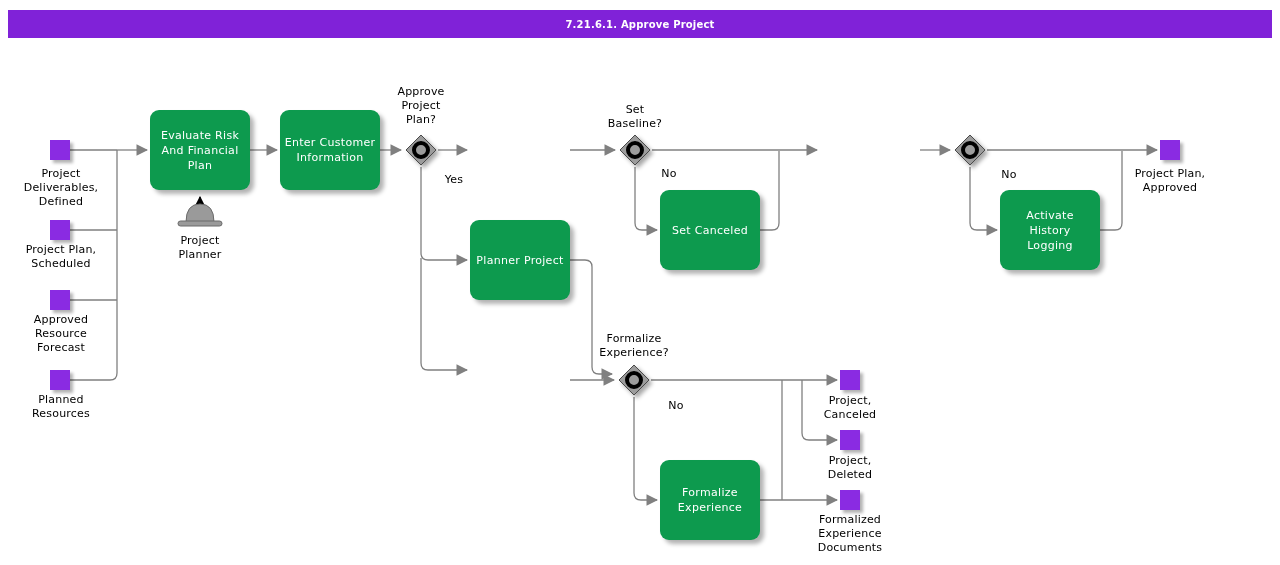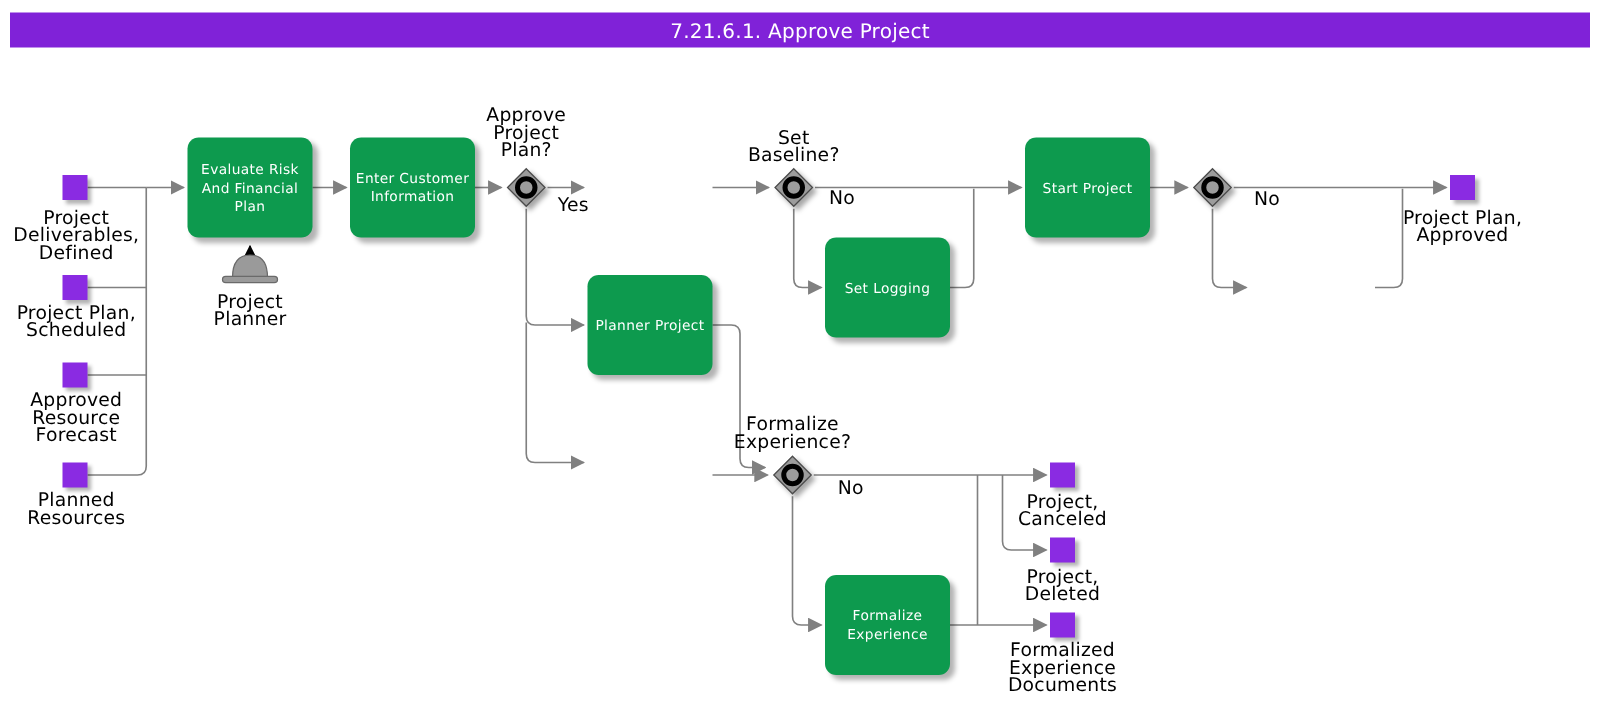--- a/index.html
+++ b/index.html
@@ -5,38 +5,38 @@
   * { margin:0; padding:0; box-sizing:border-box; }
   html,body { background:#ffffff; }
   #stage {
     position:relative; width:1280px; height:565px; overflow:hidden;
     font-family:"DejaVu Sans","Liberation Sans",sans-serif; background:#ffffff;
   }
   .titlebar {
     position:absolute; left:8px; top:10px; width:1264px; height:28px;
     background:#8022D8; display:flex; align-items:center; justify-content:center;
   }
-  .titlebar span { color:#ffffff; font-size:16px; font-weight:normal; letter-spacing:0.2px; }
+  .titlebar span { color:#ffffff; font-size:10px; font-weight:bold; letter-spacing:0.2px; }
   svg.wires { position:absolute; left:0; top:0; width:1280px; height:565px; }
   .pbox {
     position:absolute; width:100px; height:80px; background:#0D9A4E; border-radius:9px;
     display:flex; align-items:center; justify-content:center; text-align:center;
     color:#ffffff; font-size:11px; line-height:15px; letter-spacing:0.3px;
     white-space:pre-line; box-shadow:4px 4px 4px rgba(0,0,0,0.30); padding:4px;
   }
   .artifact {
     position:absolute; width:20px; height:20px; background:#8A2BE2;
     box-shadow:3px 3px 3px rgba(0,0,0,0.30);
   }
   .decision { position:absolute; width:34px; height:34px; filter:drop-shadow(3px 3px 2px rgba(0,0,0,0.35)); }
   .lbl {
-    position:absolute; font-size:15px; line-height:14px; color:#000000;
+    position:absolute; font-size:11px; line-height:14px; color:#000000;
     text-align:center; white-space:pre-line; letter-spacing:0.2px;
   }
-  .lbl.left { text-align:right; }
+  .lbl.left { text-align:center;margin-top:16px; }
   .actor { position:absolute; }
 </style>
 </head>
 <body>
 
 <div id="stage">
 
   <div class="titlebar">
     <span>7.21.6.1. Approve Project</span>
   </div>
@@ -76,22 +76,23 @@
     </g>
     <path d="M200,223 V197" stroke="#000000" stroke-width="1.3" fill="none" marker-end="url(#arwb)"></path>
   </svg>
 
   <div class="pbox" style="left:150px;top:110px">Evaluate Risk
 And Financial
 Plan</div>
   <div class="pbox" style="left:280px;top:110px">Enter Customer
 Information</div>
   <div class="pbox" style="left:470px;top:220px">Planner Project</div>
-  <div class="pbox" style="left:660px;top:190px">Set Logging</div>
-  <div class="pbox" style="left:820px;top:110px">Start Project</div>
+  <div class="pbox" style="left:660px;top:190px">Set Canceled</div>
+  <div class="pbox" style="left:1000px;top:190px">Activate History
+Logging</div>
   <div class="pbox" style="left:660px;top:460px">Formalize
 Experience</div>
 
   <div class="decision" style="left:404px;top:133px">
     <svg width="34" height="34">
       <polygon points="17,2 32,17 17,32 2,17" fill="#9C9C9C" stroke="#4A4A4A" stroke-width="1"></polygon>
       <circle cx="17" cy="17" r="7" fill="none" stroke="#000" stroke-width="4"></circle>
     </svg>
   </div>
   <div class="decision" style="left:618px;top:133px">

